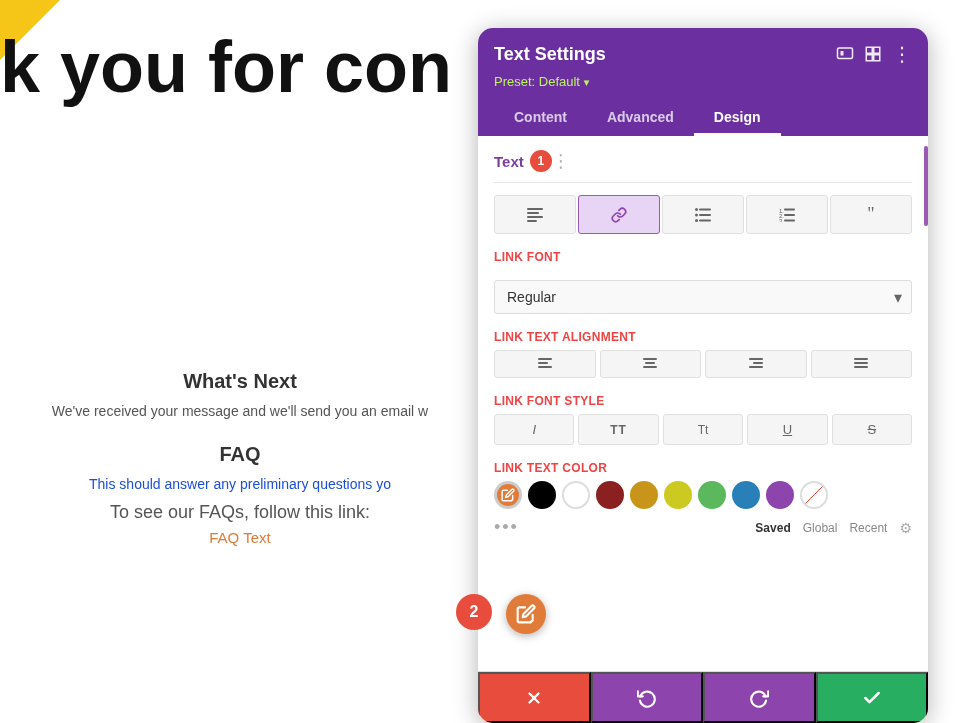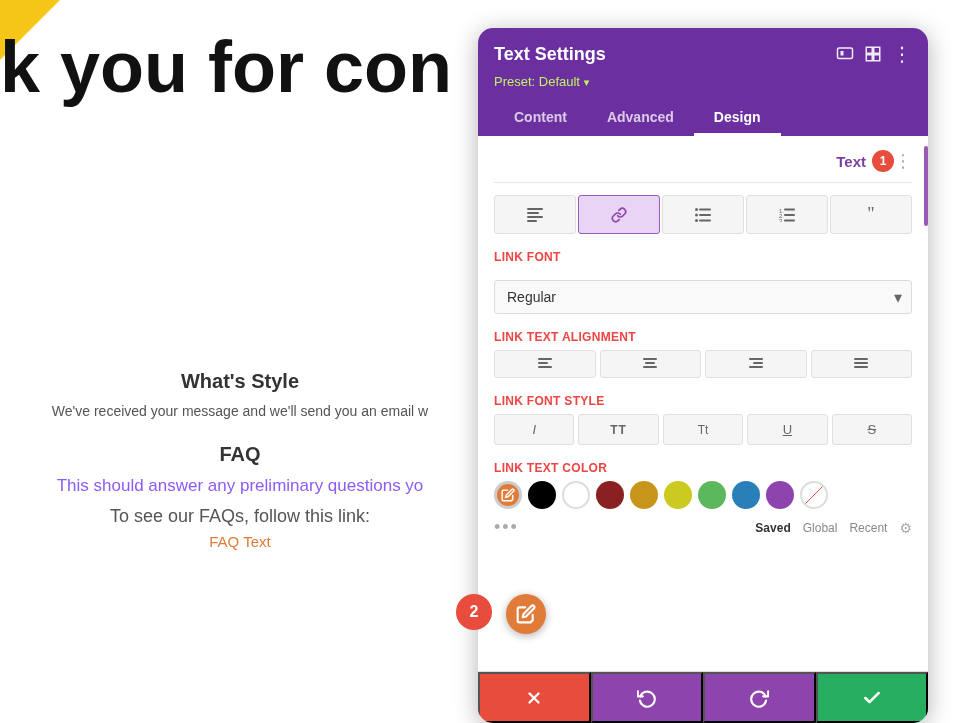--- a/index.html
+++ b/index.html
@@ -69,22 +69,22 @@
     }
 
     .faq-title {
       font-size: 20px;
       font-weight: 700;
       color: #333;
       margin-bottom: 10px;
     }
 
     .faq-desc {
-      font-size: 17px;
-      color: #8b5cf6;
+      font-size: 14px;
+      color: #1d4ed8;
       margin-bottom: 10px;
       padding: 0 20px;
     }
 
     .faq-link-line {
       font-size: 18px;
       color: #555;
       margin-bottom: 6px;
     }
 
@@ -179,21 +179,21 @@
     .panel-body {
       flex: 1;
       overflow-y: auto;
       padding: 0 16px 16px 16px;
     }
 
     
     .section-header {
       display: flex;
       align-items: center;
-      justify-content: flex-end;
+      justify-content: flex-start;
       padding: 14px 0 10px 0;
       border-bottom: 1px solid #e8e8e8;
       margin-bottom: 12px;
     }
 
     .section-title {
       color: #7b3fa0;
       font-size: 15px;
       font-weight: 600;
     }
@@ -452,21 +452,21 @@
 <body>
 
 <div class="page-bg"></div>
 <div class="yellow-triangle"></div>
 
 <div class="hero-text">
   <span class="line1">k you for con</span>
 </div>
 
 <div class="content-section">
-  <div class="whats-next-title">What's Style</div>
+  <div class="whats-next-title">What's Next</div>
   <div class="whats-next-desc">We've received your message and we'll send you an email w</div>
   <div class="faq-title">FAQ</div>
   <div class="faq-desc">This should answer any preliminary questions yo</div>
   <div class="faq-link-line">To see our FAQs, follow this link:</div>
   <span class="faq-page-link">FAQ Text</span>
 </div>
 
 <div class="badge-2" style="left: 456px; top: 594px;">
   <span>2</span>
 </div>

